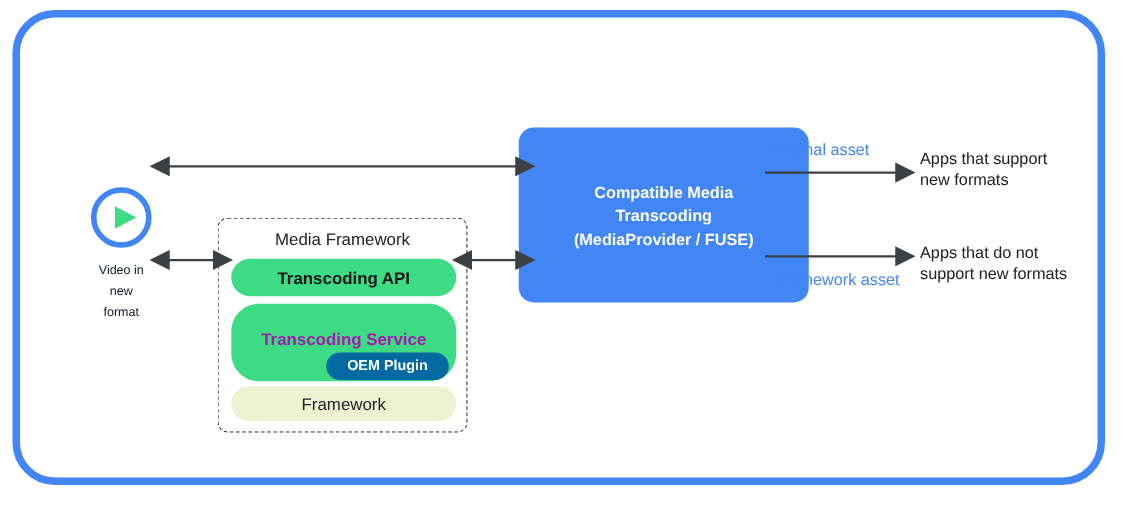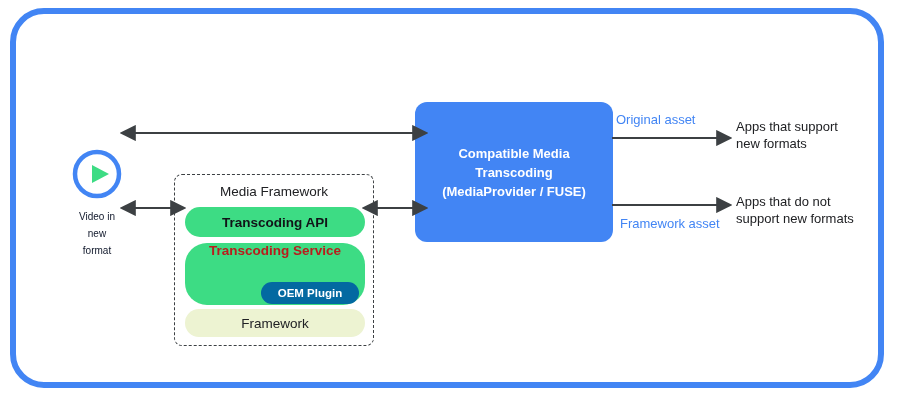--- a/index.html
+++ b/index.html
@@ -90,25 +90,25 @@
     background: #3ddc84;
     color: #111418;
     font-weight: bold;
     font-size: 13.5px;
     text-align: center;
   }
   #transcoding-service {
     top: 68px;
     height: 62px;
     background: #3ddc84;
-    color: #b91c1c;
+    color: #a21caf;
     font-weight: bold;
     font-size: 13.5px;
     align-items: flex-start;
-    padding-top: 0;
+    padding-top: 21px;
   }
   #oem-plugin {
     position: absolute;
     left: 86px;
     top: 107px;
     width: 98px;
     height: 22px;
     border-radius: 12px;
     background: #0369a1;
     color: #ffffff;
@@ -125,21 +125,21 @@
     background: #edf3d2;
     color: #202124;
     font-size: 13.5px;
   }
 
   
   #cmt-box {
     position: absolute;
     left: 415px;
     top: 102px;
-    width: 198px;
+    width: 232px;
     height: 140px;
     background: #4285f4;
     border-radius: 12px;
     color: #ffffff;
     font-weight: bold;
     font-size: 13px;
     line-height: 19px;
     display: flex;
     align-items: center;
     justify-content: center;

